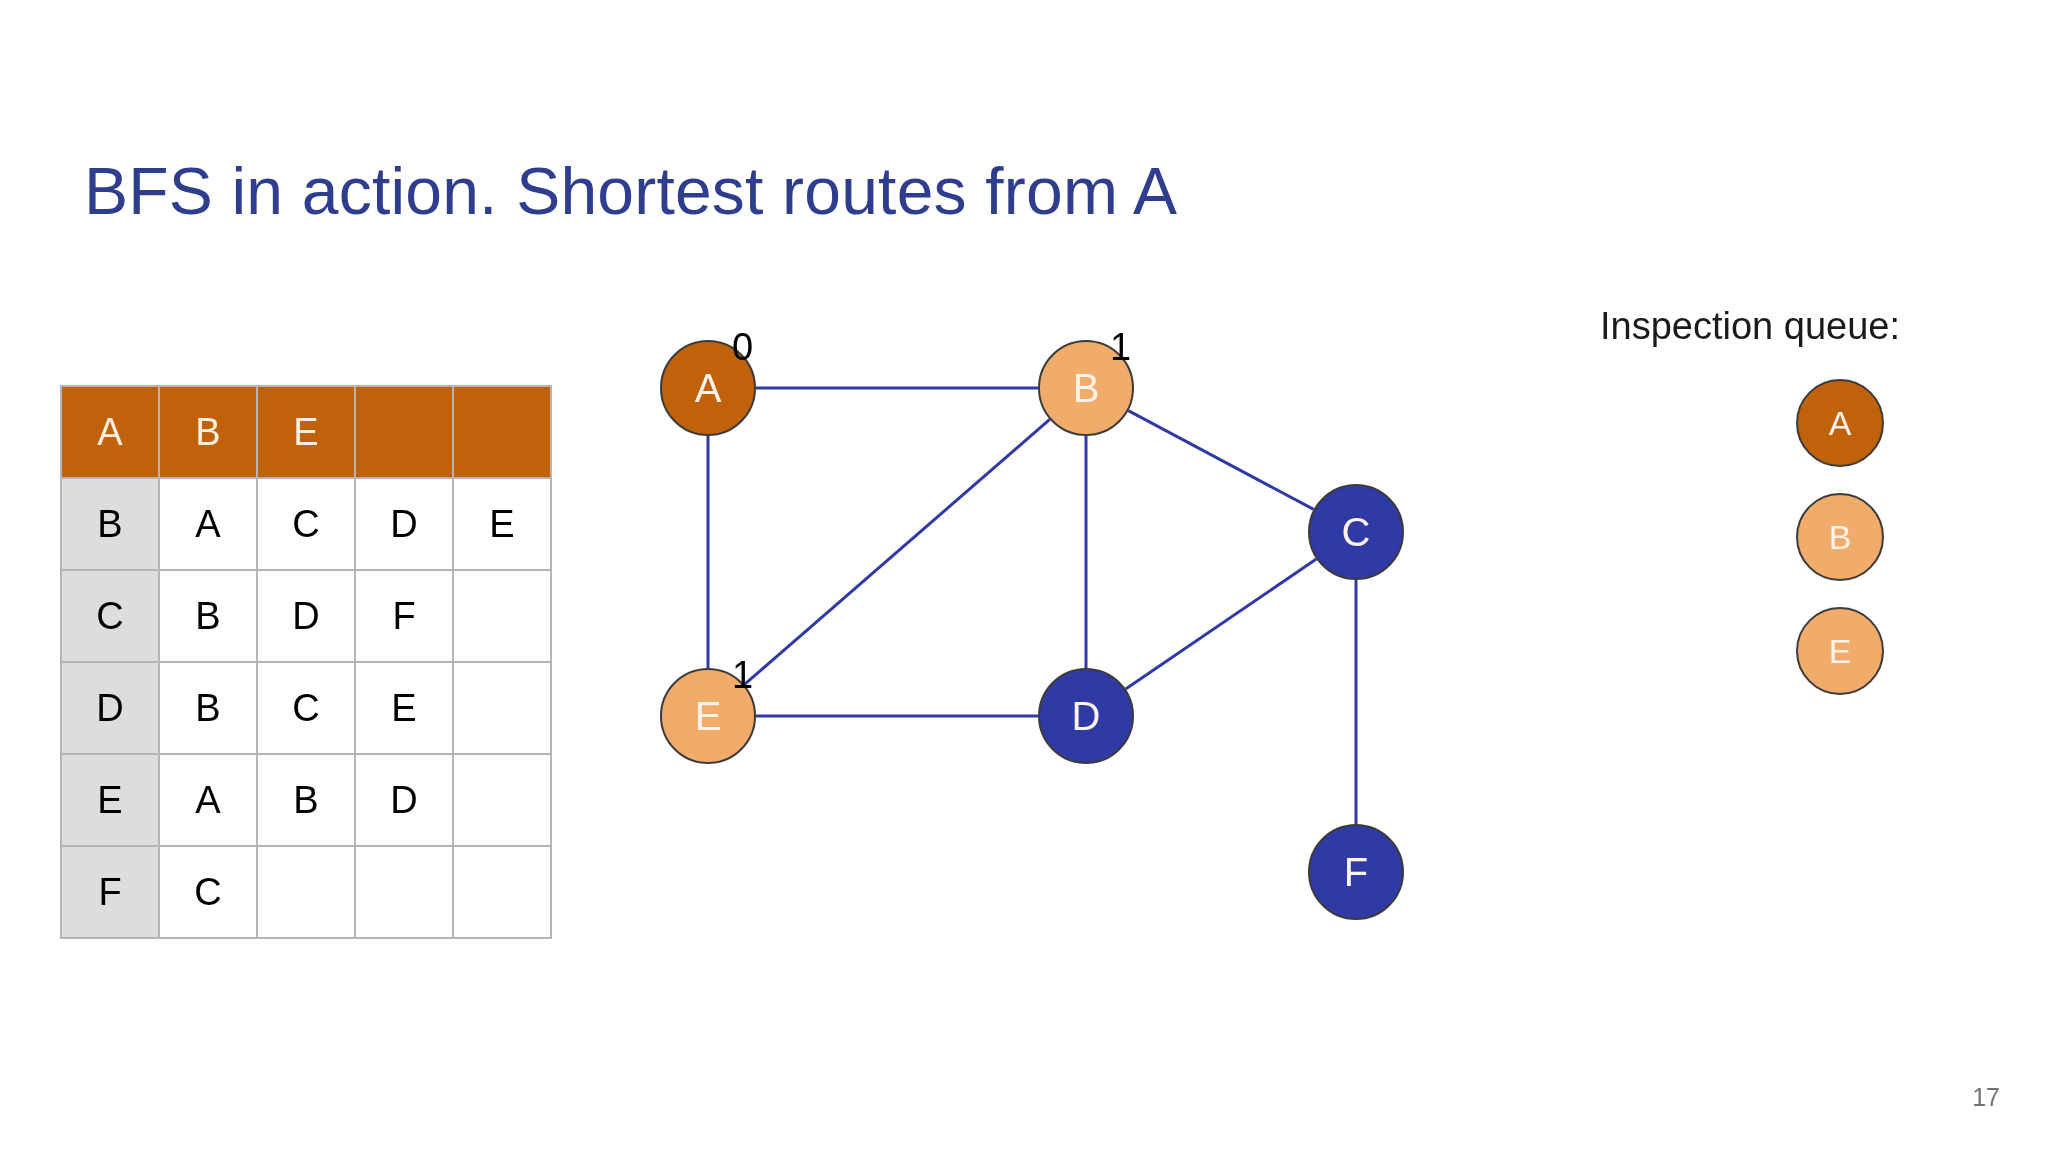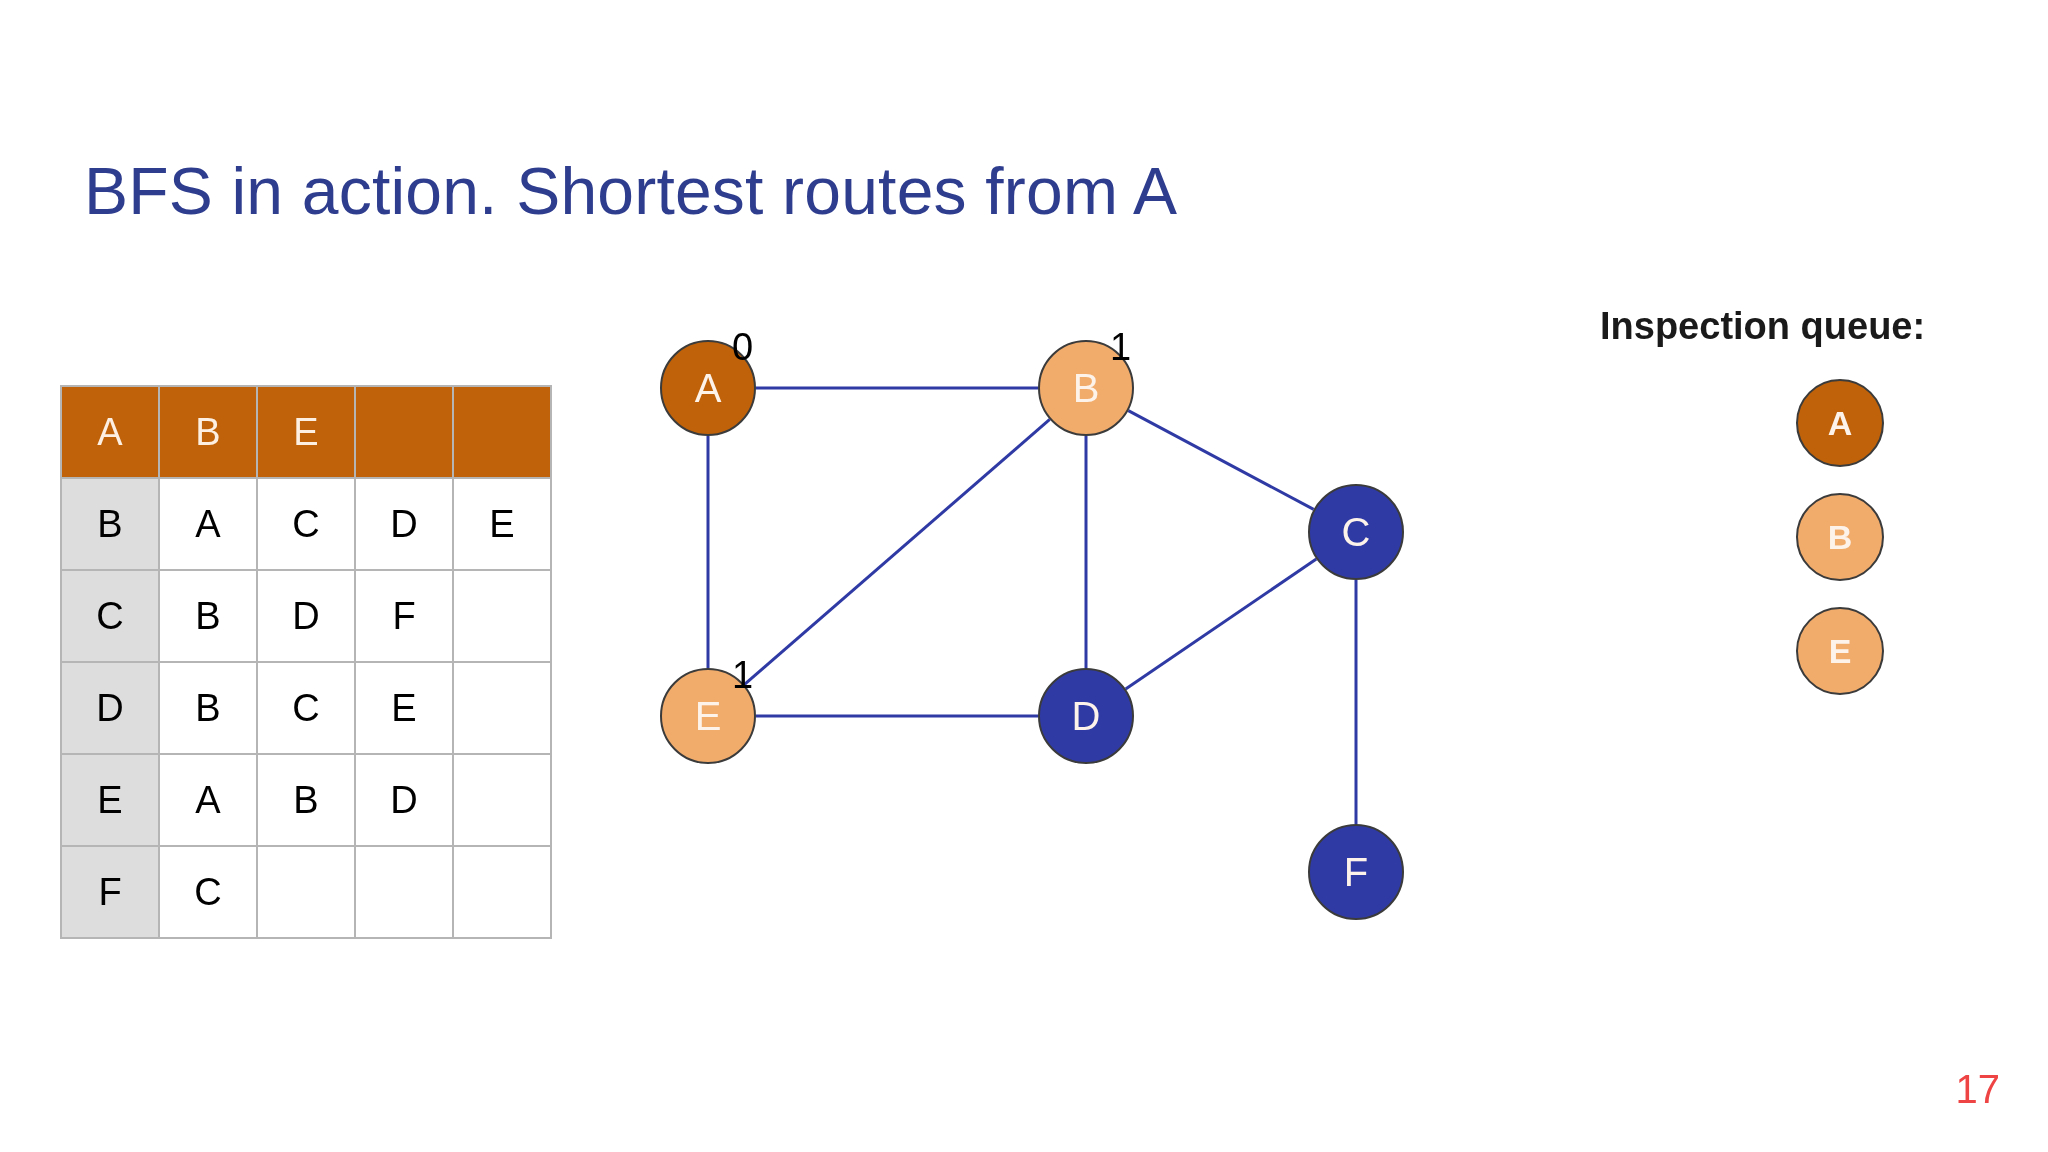--- a/index.html
+++ b/index.html
@@ -96,21 +96,20 @@
     color: #000000;
     font-family: "Liberation Sans", sans-serif;
   }
 
   
   #inspection-queue {
     position: absolute;
     left: 1600px;
     top: 305px;
     width: 400px;
-    font-weight: bold;
   }
   #queue-title {
     font-size: 38px;
     color: #1a1a1a;
     white-space: nowrap;
   }
   #queue-items {
     position: absolute;
     left: 196px;
     top: 74px;
@@ -127,22 +126,22 @@
     font-size: 34px;
     color: #fdf3ea;
     margin-bottom: 26px;
   }
 
   
   #page-number {
     position: absolute;
     right: 48px;
     bottom: 40px;
-    font-size: 40px;
-    color: #ef4444;
+    font-size: 25px;
+    color: #737373;
   }
 </style>
 </head>
 <body>
 
 <div id="slide-title">BFS in action. Shortest routes from A</div>
 
 <table id="adjacency-table">
   <tbody id="adjacency-table-body">
       <tr class="header-row">

